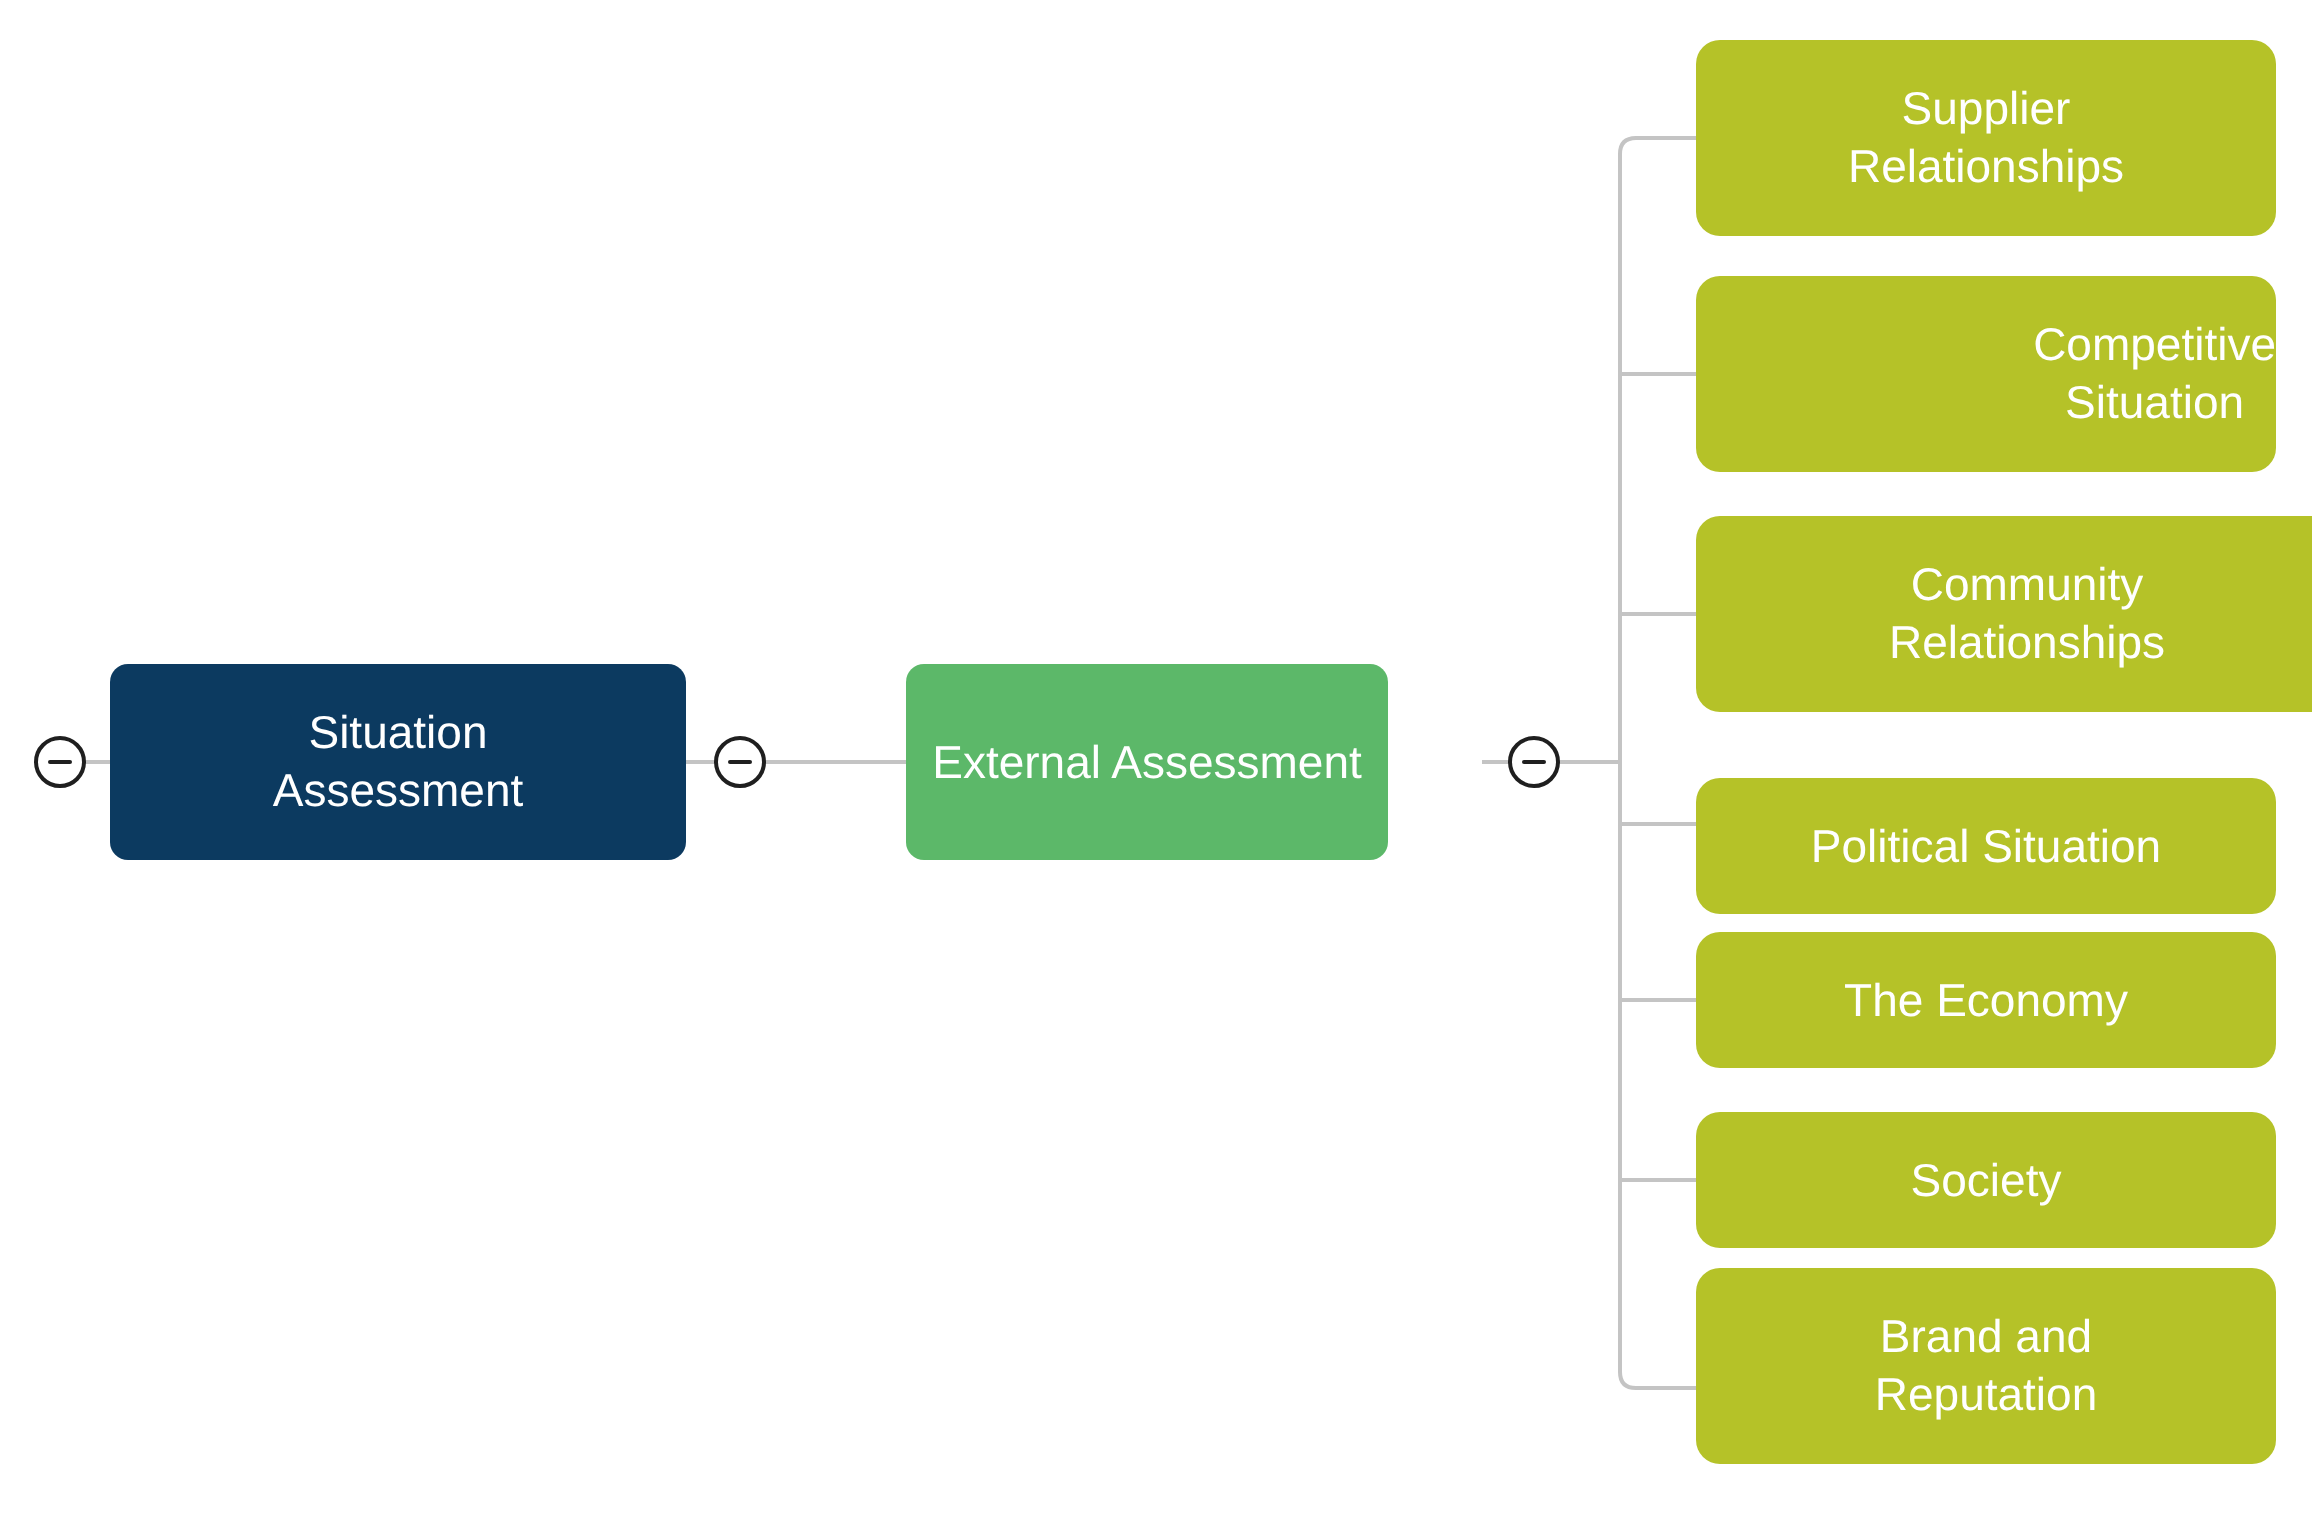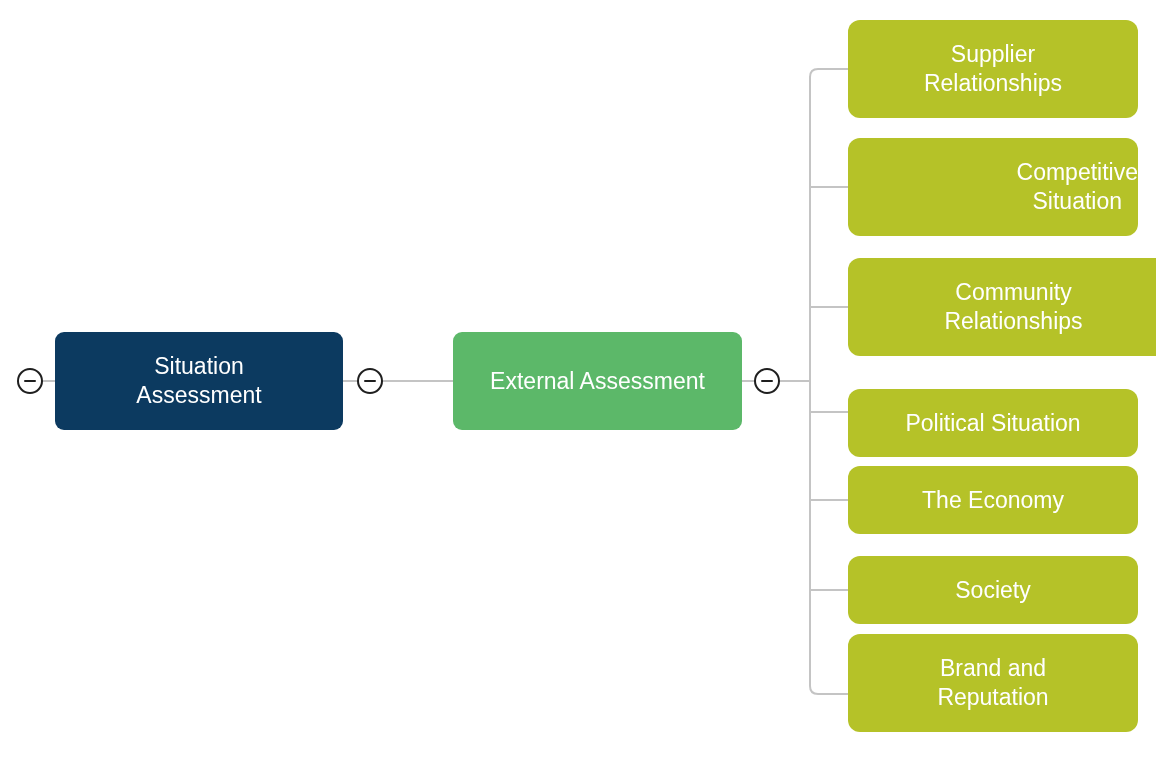--- a/index.html
+++ b/index.html
@@ -61,21 +61,21 @@
     <path d="M810 412 H848"></path>
     <path d="M810 500 H848"></path>
     <path d="M810 590 H848"></path>
   </svg>
 
   <div class="topic root" style="left:55px;top:332px;width:288px;height:98px;">
     <span>Situation
 Assessment</span>
   </div>
 
-  <div class="topic branch" style="left:453px;top:332px;width:289px;height:98px;">
+  <div class="topic branch" style="left:453px;top:332px;width:241px;height:98px;">
     <span>External Assessment</span>
   </div>
 
   <div class="topic sub" style="left:848px;top:20px;width:290px;height:98px;">
     <span>Supplier
 Relationships</span>
   </div>
   <div class="topic sub" style="left:848px;top:138px;width:290px;height:98px;justify-content:flex-end;">
     <span>Competitive
 Situation</span>

